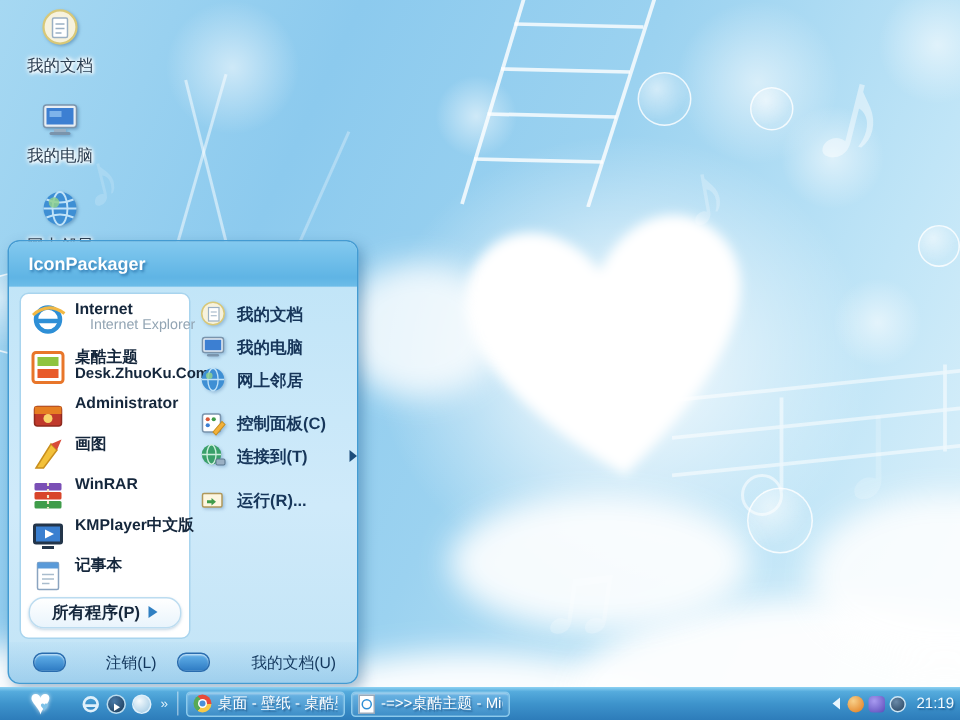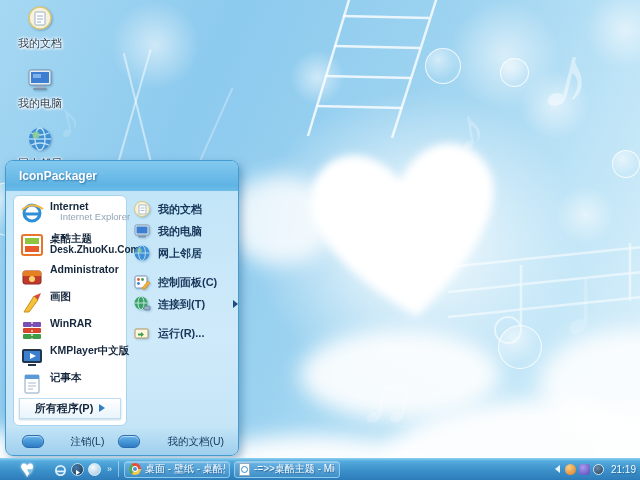--- a/index.html
+++ b/index.html
@@ -47,21 +47,21 @@
   .sm-left{position:absolute;left:7px;top:3px;width:114px;bottom:2px;
     background:#fff;border-radius:6px;border:1px solid #a8d4ee;
     display:flex;flex-direction:column;padding:4px 0 4px 0;box-sizing:border-box;}
   .sm-item{display:flex;align-items:flex-start;padding-left:5px;cursor:pointer;}
   .sm-item .ic{width:26px;height:26px;flex:0 0 26px;display:flex;align-items:center;justify-content:center;}
   .sm-item .txt{margin-left:5px;min-width:0;}
   .t1{font-size:10.5px;font-weight:bold;color:#15273c;line-height:1.15;white-space:nowrap;}
   .t2{font-size:9.5px;color:#93a5b4;line-height:1.15;white-space:nowrap;padding-left:10px;}
   .t2b{font-size:10px;font-weight:bold;color:#15273c;line-height:1.15;white-space:nowrap;}
   .two{height:33px;}.one{height:28px;}
-  .all-programs{margin:auto 5px 2px 5px;height:20px;border-radius:0;cursor:pointer;
+  .all-programs{margin:auto 5px 2px 5px;height:20px;border-radius:10px;cursor:pointer;
     background:linear-gradient(180deg,#ffffff,#e9f4fc);border:1px solid #bcdcf0;
     display:flex;align-items:center;justify-content:center;gap:6px;
     box-shadow:0 1px 2px rgba(90,140,180,.35);}
   .all-programs span{font-size:11px;font-weight:bold;color:#15273c;}
   .tri-r{width:0;height:0;border-left:6px solid #2f7fc2;border-top:4px solid transparent;border-bottom:4px solid transparent;}
   .sm-right{position:absolute;left:126px;top:6px;width:104px;}
   .smr-item{height:22px;display:flex;align-items:center;cursor:pointer;position:relative;}
   .smr-item .ic{width:20px;height:20px;flex:0 0 20px;display:flex;align-items:center;justify-content:center;
      filter:drop-shadow(1px 1px 1px rgba(60,110,160,.35));}
   .smr-item .lbl{margin-left:6px;font-size:11px;font-weight:bold;color:#173least;color:#17365a;white-space:nowrap;}

